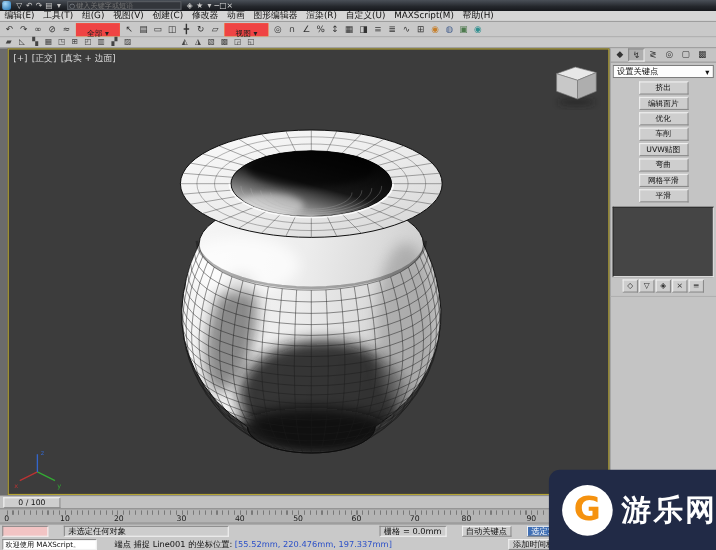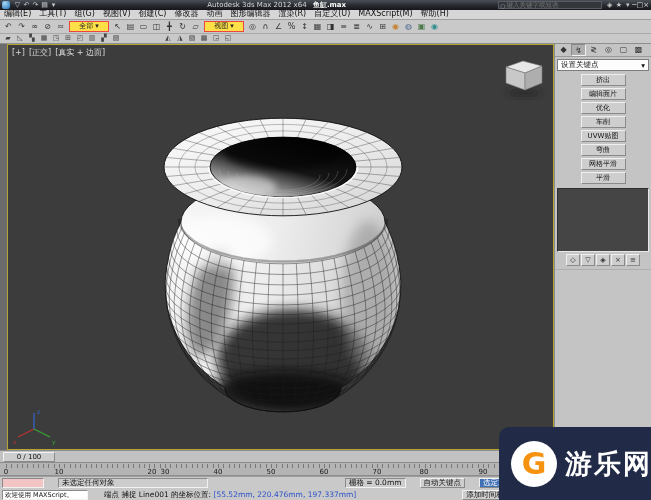--- a/index.html
+++ b/index.html
@@ -19,21 +19,21 @@
   #tb-right .ti{width:9px;color:#c9c9c9;font-size:7px;line-height:10px}
   #win-controls .wbtn{width:10px;text-align:center;color:#ddd;font-size:7px;line-height:10px}
 
   
   .menubar{height:10px;background:#d6d6d6;border-bottom:1px solid #9e9e9e;display:flex;align-items:flex-end;font-size:8px;color:#111}
   .mi{padding:0 4px;white-space:nowrap;line-height:10px}
 
   
   .toolbar1{height:14px;background:#c9c9c9;border-bottom:1px solid #a8a8a8;display:flex;align-items:center;padding:0 2px}
   .toolbar1 .ti{width:13px;height:12px;line-height:12px;font-size:8px;color:#333}
-  .toolbar1 .dd{width:40px;background:#fde047;border:1px solid #ef4444;height:11px;line-height:9px;font-size:7px;color:#222;margin:0 2px}
+  .toolbar1 .dd{width:40px;background:#fde047;border:6px solid #ef4444;height:11px;line-height:9px;font-size:7px;color:#222;margin:0 2px}
   .toolbar2{height:10px;background:#c9c9c9;border-bottom:1px solid #8f8f8f;display:flex;align-items:center;padding:0 2px}
   .toolbar2 .ti2{width:12px;height:9px;line-height:9px;font-size:7px;color:#444}
 
   
   .workspace{display:flex;height:418px}
   .leftcol{width:554px}
   .vpwrap{width:554px;height:406px;background:#6b6b6b;padding-left:7px}
   .viewport{width:547px;height:406px;background:#3c3c3c;border:1px solid #b5a433;position:relative}
   .viewport svg{position:absolute;left:0;top:0}
   .vplabel{position:absolute;left:4px;top:2px;font-size:8px;color:#dcdcdc;z-index:5}
@@ -80,24 +80,20 @@
   .wm-text{color:#fff;font-size:27px;font-weight:bold;margin-left:8px;letter-spacing:2px;white-space:nowrap}
 </style>
 </head>
 <body>
 
 <div class="app">
 
   <div class="titlebar">
     <span class="logo"></span>
     <span id="tb-quick"><span class="ti">▽</span><span class="ti">↶</span><span class="ti">↷</span><span class="ti">▤</span><span class="ti">▾</span></span>
-    <div class="t-center">
-      <span>Autodesk 3ds Max 2012 x64</span>
-      <span class="t-doc">鱼缸.max</span>
-    </div>
     <div class="searchbox">
       <span class="sicon">○</span>
       <input placeholder="键入关键字或短语" style="">
     </div>
     <span id="tb-right"><span class="ti">◈</span><span class="ti">★</span><span class="ti">▾</span></span>
     <span id="win-controls"><span class="wbtn">─</span><span class="wbtn">□</span><span class="wbtn">×</span></span>
   </div>
 
   <div class="menubar" id="menubar">
       <span class="mi">编辑(E)</span>
@@ -355,21 +351,21 @@
           <span class="sbtn">≡</span>
         </div>
       <div class="pfill"></div>
     </div>
   </div>
 
   <div class="trackbar">
     <div id="ticks">
         <span class="tick" style="left: 6px;">0</span>
         <span class="tick" style="left: 59px;">10</span>
-        <span class="tick" style="left: 108px; margin-left: 44px;">20</span>
+        <span class="tick" style="left: 108px;">20</span>
         <span class="tick" style="left: 165px;">30</span>
         <span class="tick" style="left: 218px;">40</span>
         <span class="tick" style="left: 271px;">50</span>
         <span class="tick" style="left: 324px;">60</span>
         <span class="tick" style="left: 377px;">70</span>
         <span class="tick" style="left: 424px;">80</span>
         <span class="tick" style="left: 483px;">90</span>
         <span class="tick" style="left: 536px;">100</span>
       </div>
   </div>

